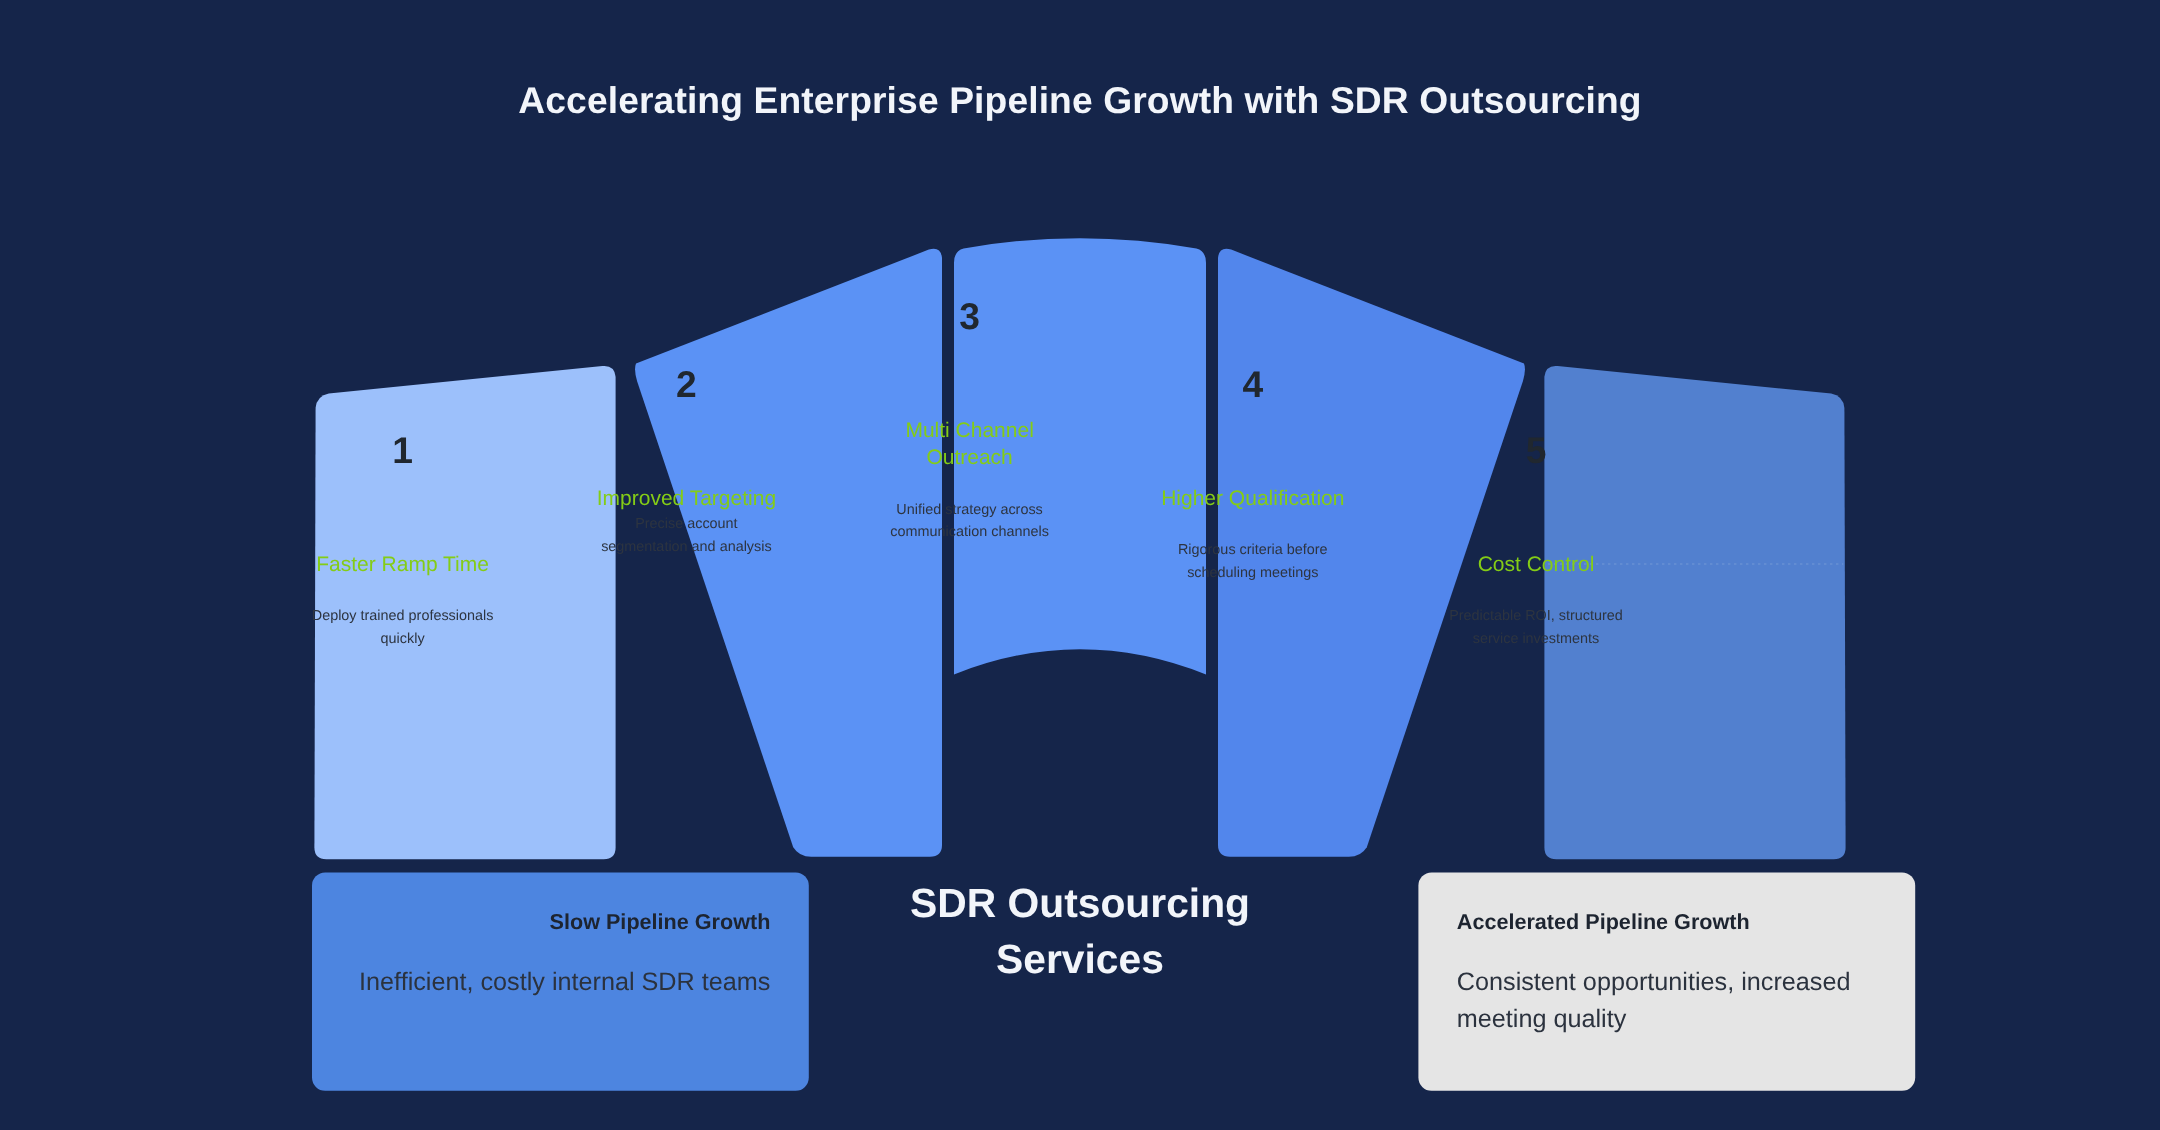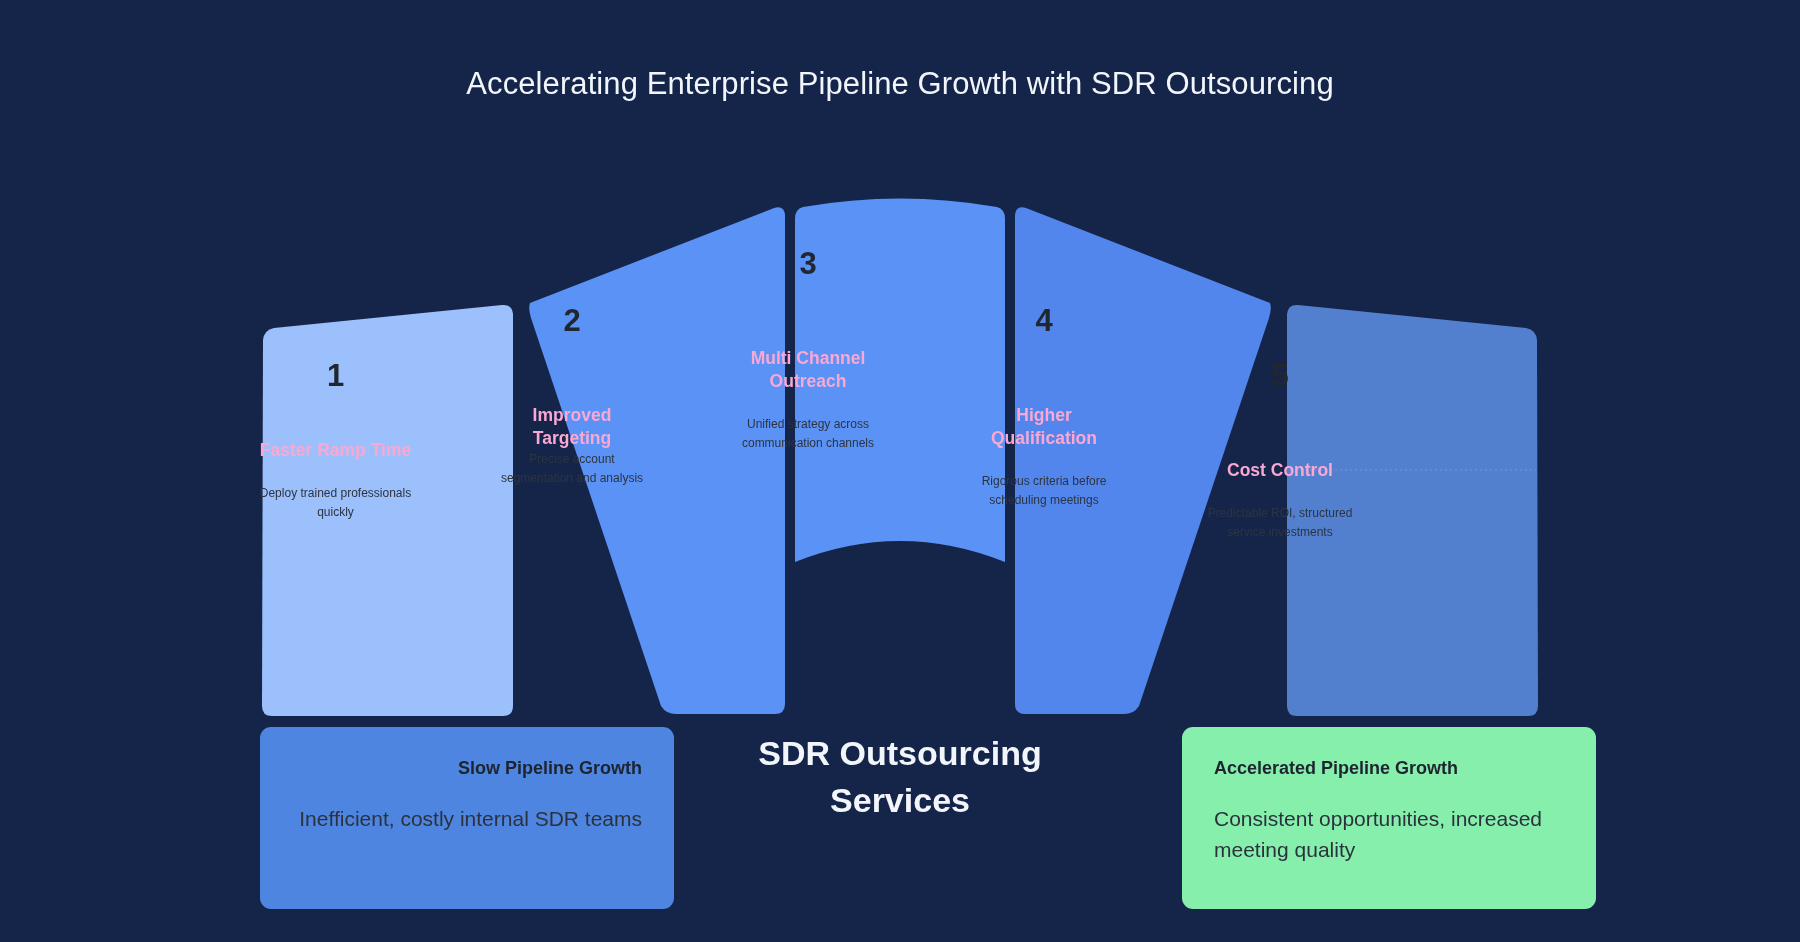--- a/index.html
+++ b/index.html
@@ -7,50 +7,50 @@
     width:1800px; height:942px;
     background:#15254a;
     font-family:"Liberation Sans", sans-serif;
     overflow:hidden;
   }
   #stage { position:relative; width:1800px; height:942px; background:#15254a; }
 
   #title {
     position:absolute; top:66px; left:0; width:1800px;
     text-align:center;
-    font-size:31px; font-weight:normal; color:#f2f5fa;
+    font-size:31px; font-weight:bold; color:#f2f5fa;
     letter-spacing:.1px;
   }
 
   
   #shapes { position:absolute; inset:0; width:1800px; height:942px; }
 
   
   .panel-text {
     position:absolute;
     text-align:center;
     color:#1d2430;
     pointer-events:none;
   }
   .p-num {
     font-size:31px; font-weight:bold; color:#20272f;
     line-height:1;
   }
   .p-head {
-    font-size:17.5px; font-weight:bold; color:#f9a8d4;
+    font-size:17.5px; font-weight:normal; color:#84cc16;
     line-height:1.32;
   }
   .p-desc {
     font-size:12px; font-weight:normal; color:#2d3440;
     line-height:1.55;
   }
 
   
   #t1 { left:258px; top:360px; width:155px; }
-  #t1 .p-head { margin-top:48px; }
+  #t1 .p-head { margin-top:68px; }
   #t1 .p-desc { margin-top:22px; }
 
   #t2 { left:494px; top:305px; width:156px; }
   #t2 .p-head { margin-top:68px; }
   #t2 .p-desc { }
 
   #t3 { left:730px; top:248px; width:156px; }
   #t3 .p-head { margin-top:68px; }
   #t3 .p-desc { margin-top:22px; }
 
@@ -63,21 +63,21 @@
   #t5 .p-desc { margin-top:22px; }
 
   
   .box {
     position:absolute;
     border-radius:11px;
     padding:30px 32px;
     color:#20272f;
   }
   #box-left  { left:260px;  top:727px; width:414px; height:182px; background:#4d85e0; text-align:right; }
-  #box-right { left:1182px; top:727px; width:414px; height:182px; background:#86efac; text-align:left; }
+  #box-right { left:1182px; top:727px; width:414px; height:182px; background:#e5e5e5; text-align:left; }
   .box-head { font-size:18px; font-weight:bold; color:#1d2430; line-height:1.3; }
   .box-desc { font-size:21px; color:#2b323e; line-height:1.48; margin-top:23px; }
 
   
   #center-label {
     position:absolute; left:700px; top:730px; width:400px;
     text-align:center; color:#f2f5fa;
     font-size:34px; font-weight:bold; line-height:1.38;
   }
 </style>

